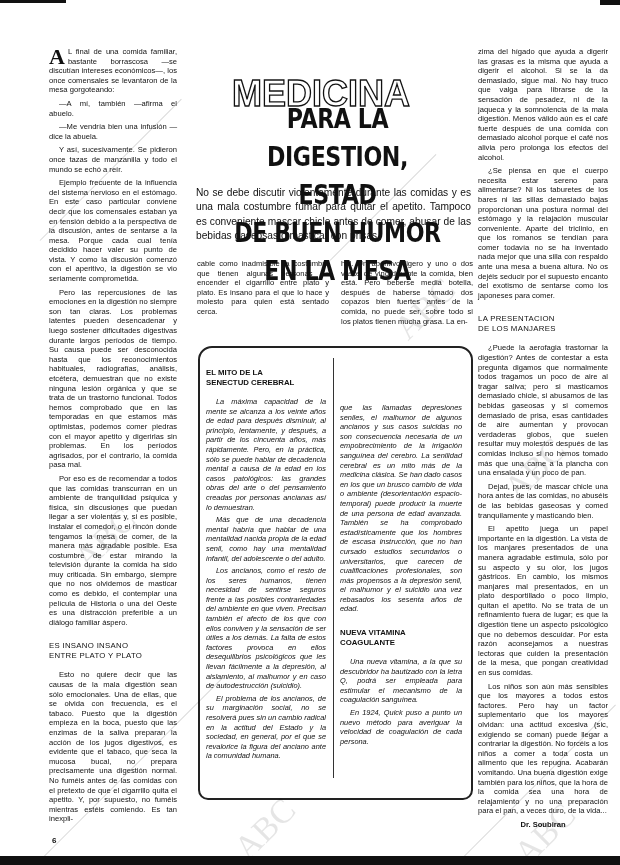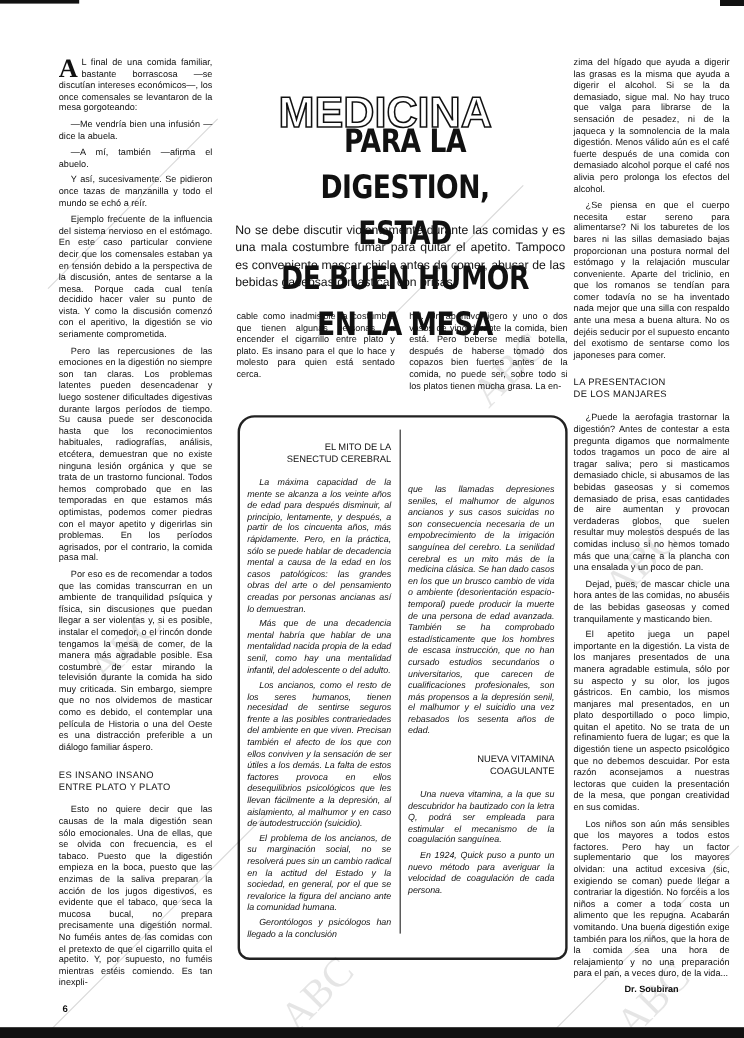--- a/index.html
+++ b/index.html
@@ -16,21 +16,21 @@
   #col4 { left:478px; top:47px; width:130px; }
   .section-title { position:absolute; left:226px; top:42px; width:190px; height:44px; font-family:Liberation Sans, sans-serif; font-size:36px; font-weight:bold; color:#fff; letter-spacing:0px; -webkit-text-stroke:1.3px #111; text-align:center; line-height:44px;margin-top:30px; }
   .headline { position:absolute; left:200px; top:100px; width:275px; font-family:"DejaVu Sans", sans-serif; font-weight:bold; font-size:27px; line-height:38px; text-align:center; transform:scaleX(0.82); transform-origin:center top; letter-spacing:-0.5px; color:#111; }
   .lead { position:absolute; left:196px; top:186px; width:275px; font-size:10.2px; line-height:14.3px; text-align:justify; }
   #col2a { left:197px; top:259px; width:132px; }
   #col3a { left:341px; top:259px; width:132px; }
   .box { position:absolute; left:198px; top:346px; width:271px; height:450px; border:2px solid #222; border-radius:14px 14px 10px 10px; }
   .boxdivider { position:absolute; left:333px; top:358px; width:1px; height:420px; background:#333; }
   .box-col { position:absolute; font-size:7.4px; line-height:9.6px; text-align:justify; font-style:italic; }
   .box-col p { margin:0 0 3px 0; text-indent:10px; }
-  .box-sub { font-style:normal; font-weight:normal; text-align:right; font-size:7.8px; line-height:9.5px; margin:14px 0 10px 0; text-indent:0 !important; }
+  .box-sub { font-style:normal; font-weight:bold; text-align:left; font-size:7.8px; line-height:9.5px; margin:14px 0 10px 0; text-indent:0 !important; }
   #boxcol1 { left:206px; top:368px; width:120px; }
   #boxcol2 { left:340px; top:368px; width:122px;margin-top:35px; }
   .author { text-align:center; font-weight:bold; margin-top:12px; text-indent:0 !important; }
   .pagenum { position:absolute; left:52px; top:836px; font-size:8px; font-weight:bold; }
   .watermark { position:absolute; font-family:"Liberation Serif", serif; font-size:34px; color:rgba(0,0,0,0.10); transform:rotate(-45deg); pointer-events:none; }
   .wmline { position:absolute; height:1px; background:rgba(0,0,0,0.15); transform-origin:left center; pointer-events:none; }
 </style>
 </head>
 <body>
 
@@ -41,22 +41,22 @@
 
 <div class="headline">
   <div>PARA LA DIGESTION, ESTAD</div>
   <div>DE BUEN HUMOR EN LA MESA</div>
 </div>
 
 <div class="lead">No se debe discutir violentamente durante las comidas y es una mala costumbre fumar para quitar el apetito. Tampoco es conveniente mascar chicle antes de comer, abusar de las bebidas gaseosas o masticar con prisas.</div>
 
 <div class="col" id="col1">
   <p class="noindent"><span class="dropcap">A</span><span>L final de una comida familiar, bastante borrascosa —se discutían intereses económicos—, los once comensales se levantaron de la mesa gorgoteando:</span></p>
+  <p>—A mí, también —afirma el abuelo.</p>
   <p>—Me vendría bien una infusión —dice la abuela.</p>
-  <p>—A mí, también —afirma el abuelo.</p>
   <p>Y así, sucesivamente. Se pidieron once tazas de manzanilla y todo el mundo se echó a reír.</p>
   <p>Ejemplo frecuente de la influencia del sistema nervioso en el estómago. En este caso particular conviene decir que los comensales estaban ya en tensión debido a la perspectiva de la discusión, antes de sentarse a la mesa. Porque cada cual tenía decidido hacer valer su punto de vista. Y como la discusión comenzó con el aperitivo, la digestión se vio seriamente comprometida.</p>
   <p>Pero las repercusiones de las emociones en la digestión no siempre son tan claras. Los problemas latentes pueden desencadenar y luego sostener dificultades digestivas durante largos períodos de tiempo. Su causa puede ser desconocida hasta que los reconocimientos habituales, radiografías, análisis, etcétera, demuestran que no existe ninguna lesión orgánica y que se trata de un trastorno funcional. Todos hemos comprobado que en las temporadas en que estamos más optimistas, podemos comer piedras con el mayor apetito y digerirlas sin problemas. En los períodos agrisados, por el contrario, la comida pasa mal.</p>
   <p>Por eso es de recomendar a todos que las comidas transcurran en un ambiente de tranquilidad psíquica y física, sin discusiones que puedan llegar a ser violentas y, si es posible, instalar el comedor, o el rincón donde tengamos la mesa de comer, de la manera más agradable posible. Esa costumbre de estar mirando la televisión durante la comida ha sido muy criticada. Sin embargo, siempre que no nos olvidemos de masticar como es debido, el contemplar una película de Historia o una del Oeste es una distracción preferible a un diálogo familiar áspero.</p>
   <div class="subhead">
     <div>ES INSANO INSANO</div>
     <div>ENTRE PLATO Y PLATO</div>
   </div>
   <p>Esto no quiere decir que las causas de la mala digestión sean sólo emocionales. Una de ellas, que se olvida con frecuencia, es el tabaco. Puesto que la digestión empieza en la boca, puesto que las enzimas de la saliva preparan la acción de los jugos digestivos, es evidente que el tabaco, que seca la mucosa bucal, no prepara precisamente una digestión normal. No fuméis antes de las comidas con el pretexto de que el cigarrillo quita el apetito. Y, por supuesto, no fuméis mientras estéis comiendo. Es tan inexpli-</p>
 </div>
@@ -74,21 +74,20 @@
 
 <div class="box-col" id="boxcol1">
   <div class="box-sub" style="margin-top:0">
     <div>EL MITO DE LA</div>
     <div>SENECTUD CEREBRAL</div>
   </div>
   <p>La máxima capacidad de la mente se alcanza a los veinte años de edad para después disminuir, al principio, lentamente, y después, a partir de los cincuenta años, más rápidamente. Pero, en la práctica, sólo se puede hablar de decadencia mental a causa de la edad en los casos patológicos: las grandes obras del arte o del pensamiento creadas por personas ancianas así lo demuestran.</p>
   <p>Más que de una decadencia mental habría que hablar de una mentalidad nacida propia de la edad senil, como hay una mentalidad infantil, del adolescente o del adulto.</p>
   <p>Los ancianos, como el resto de los seres humanos, tienen necesidad de sentirse seguros frente a las posibles contrariedades del ambiente en que viven. Precisan también el afecto de los que con ellos conviven y la sensación de ser útiles a los demás. La falta de estos factores provoca en ellos desequilibrios psicológicos que les llevan fácilmente a la depresión, al aislamiento, al malhumor y en caso de autodestrucción (suicidio).</p>
   <p>El problema de los ancianos, de su marginación social, no se resolverá pues sin un cambio radical en la actitud del Estado y la sociedad, en general, por el que se revalorice la figura del anciano ante la comunidad humana.</p>
-  <p>Gerontólogos y psicólogos han llegado a la conclusión</p>
 </div>
 
 <div class="box-col" id="boxcol2">
   <p class="noindent" style="text-indent:0">que las llamadas depresiones seniles, el malhumor de algunos ancianos y sus casos suicidas no son consecuencia necesaria de un empobrecimiento de la irrigación sanguínea del cerebro. La senilidad cerebral es un mito más de la medicina clásica. Se han dado casos en los que un brusco cambio de vida o ambiente (desorientación espacio-temporal) puede producir la muerte de una persona de edad avanzada. También se ha comprobado estadísticamente que los hombres de escasa instrucción, que no han cursado estudios secundarios o universitarios, que carecen de cualificaciones profesionales, son más propensos a la depresión senil, el malhumor y el suicidio una vez rebasados los sesenta años de edad.</p>
   <div class="box-sub">
     <div>NUEVA VITAMINA</div>
     <div>COAGULANTE</div>
   </div>
   <p>Una nueva vitamina, a la que su descubridor ha bautizado con la letra Q, podrá ser empleada para estimular el mecanismo de la coagulación sanguínea.</p>
   <p>En 1924, Quick puso a punto un nuevo método para averiguar la velocidad de coagulación de cada persona.</p>

